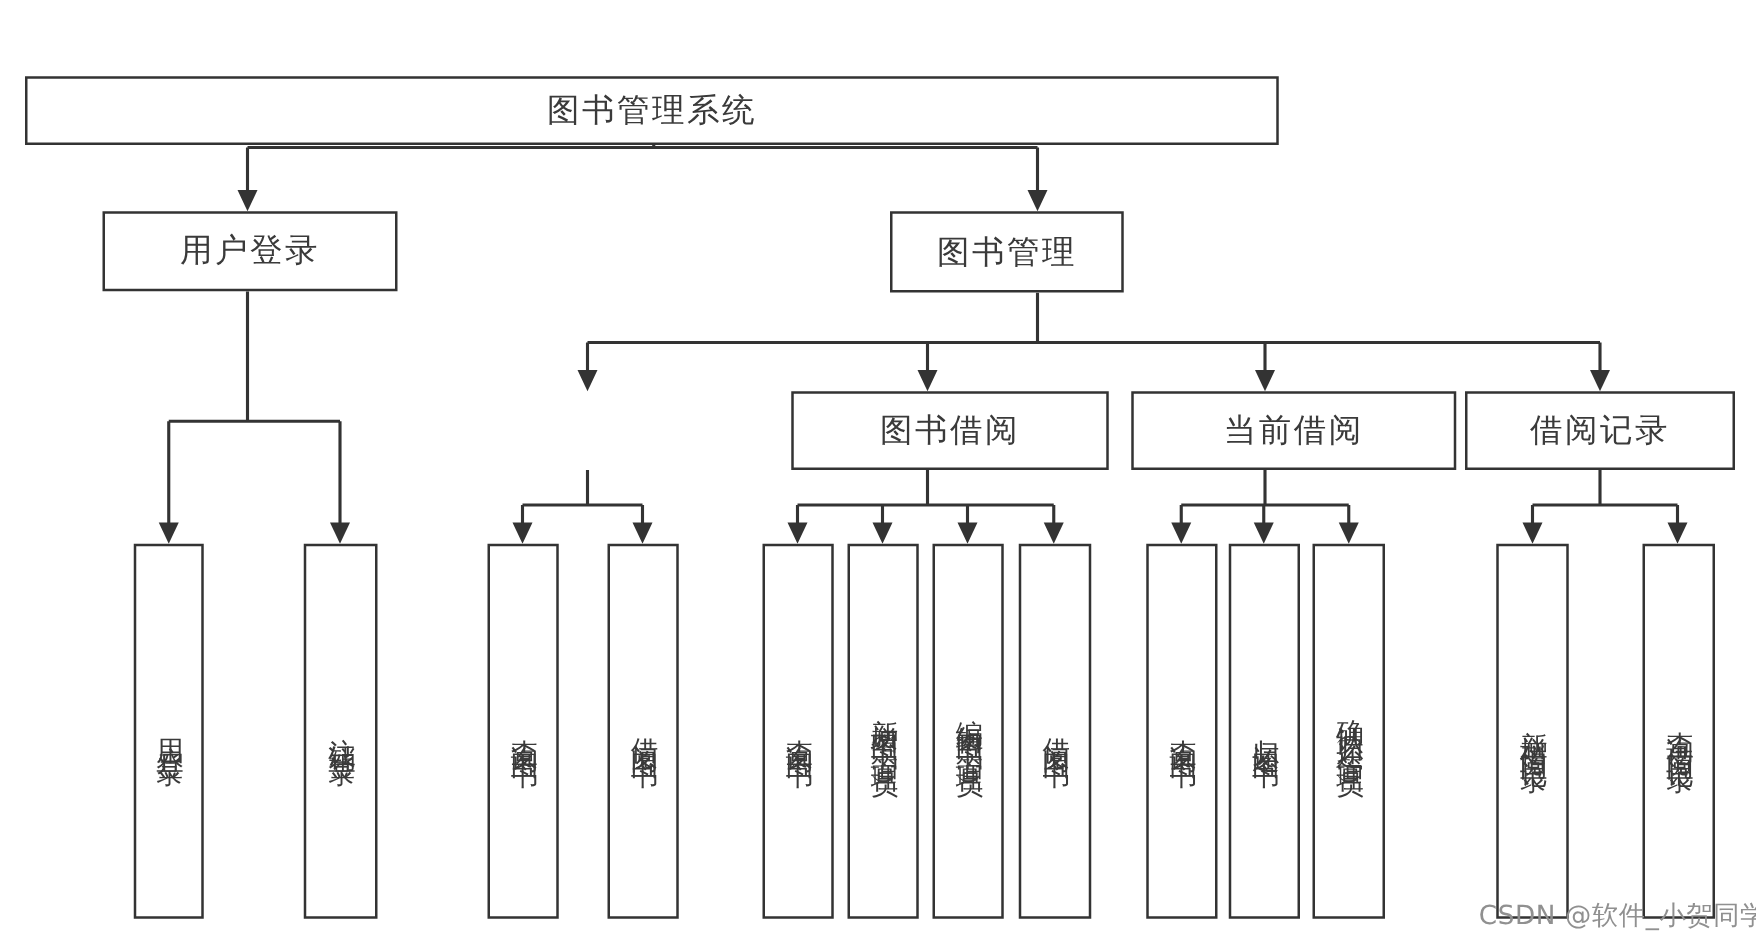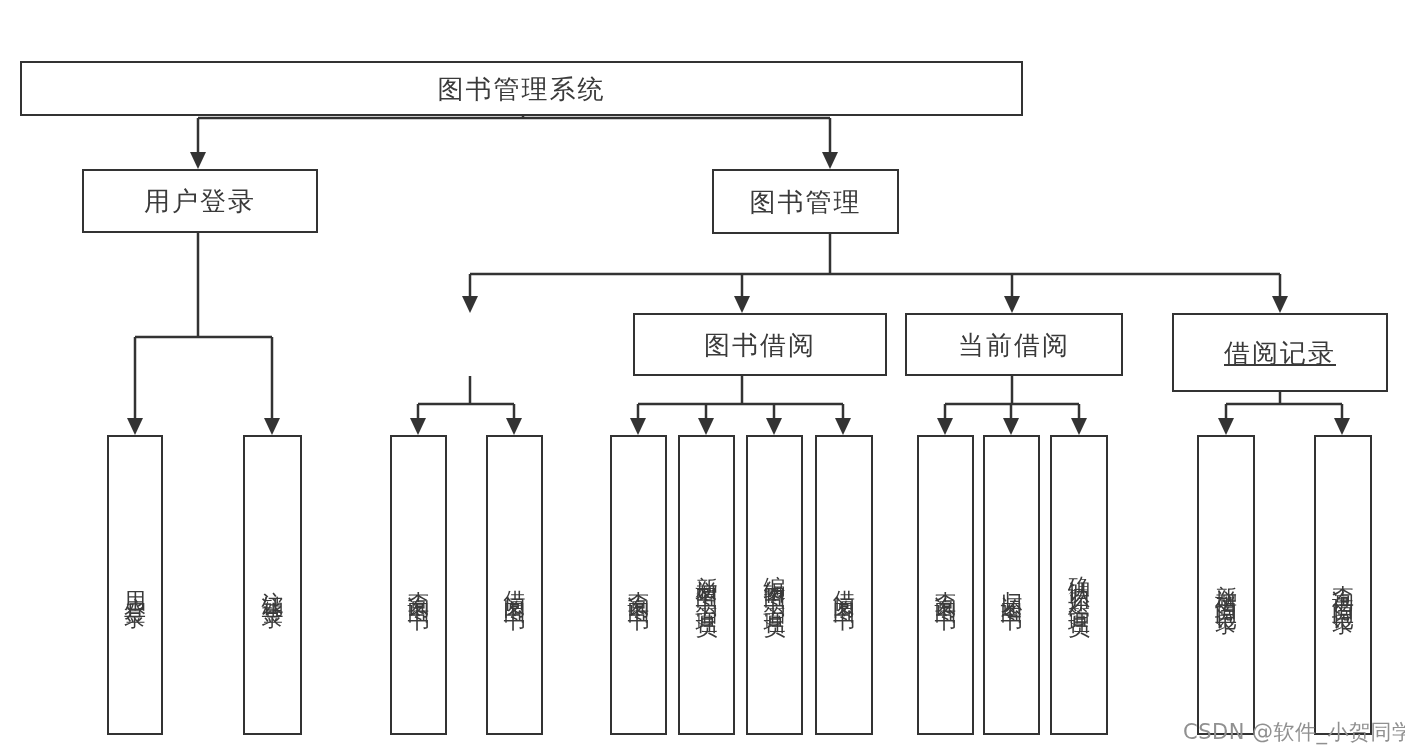--- a/index.html
+++ b/index.html
@@ -120,22 +120,22 @@
         <polygon points="1334,418 1350,418 1342,435"></polygon>
     </g>
   </svg>
 
   <div class="hnode" style="left:20px;top:13px;width:1003px;height:55px;margin-top:48px;">图书管理系统</div>
 
   <div class="hnode" style="left:82px;top:169px;width:236px;height:64px;">用户登录</div>
   <div class="hnode" style="left:712px;top:169px;width:187px;height:65px;">图书管理</div>
 
   <div class="hnode" style="left:633px;top:313px;width:254px;height:63px;">图书借阅</div>
-  <div class="hnode" style="left:905px;top:313px;width:218px;height:63px;">当前借阅</div>
-  <div class="hnode" style="left:1172px;top:313px;width:216px;height:79px;text-decoration:underline;">借阅记录</div>
+  <div class="hnode" style="left:905px;top:313px;width:260px;height:63px;">当前借阅</div>
+  <div class="hnode" style="left:1172px;top:313px;width:216px;height:63px;">借阅记录</div>
 
   <div class="vnode" style="left:107px;top:435px;width:56px;height:300px;">用户登录</div>
   <div class="vnode" style="left:243px;top:435px;width:59px;height:300px;">注销登录</div>
 
   <div class="vnode" style="left:390px;top:435px;width:57px;height:300px;">查询图书</div>
   <div class="vnode" style="left:486px;top:435px;width:57px;height:300px;">借阅图书</div>
 
   <div class="vnode" style="left:610px;top:435px;width:57px;height:300px;">查询图书</div>
   <div class="vnode" style="left:678px;top:435px;width:57px;height:300px;">新增图书（管理员）</div>
   <div class="vnode" style="left:746px;top:435px;width:57px;height:300px;">编辑图书（管理员）</div>

